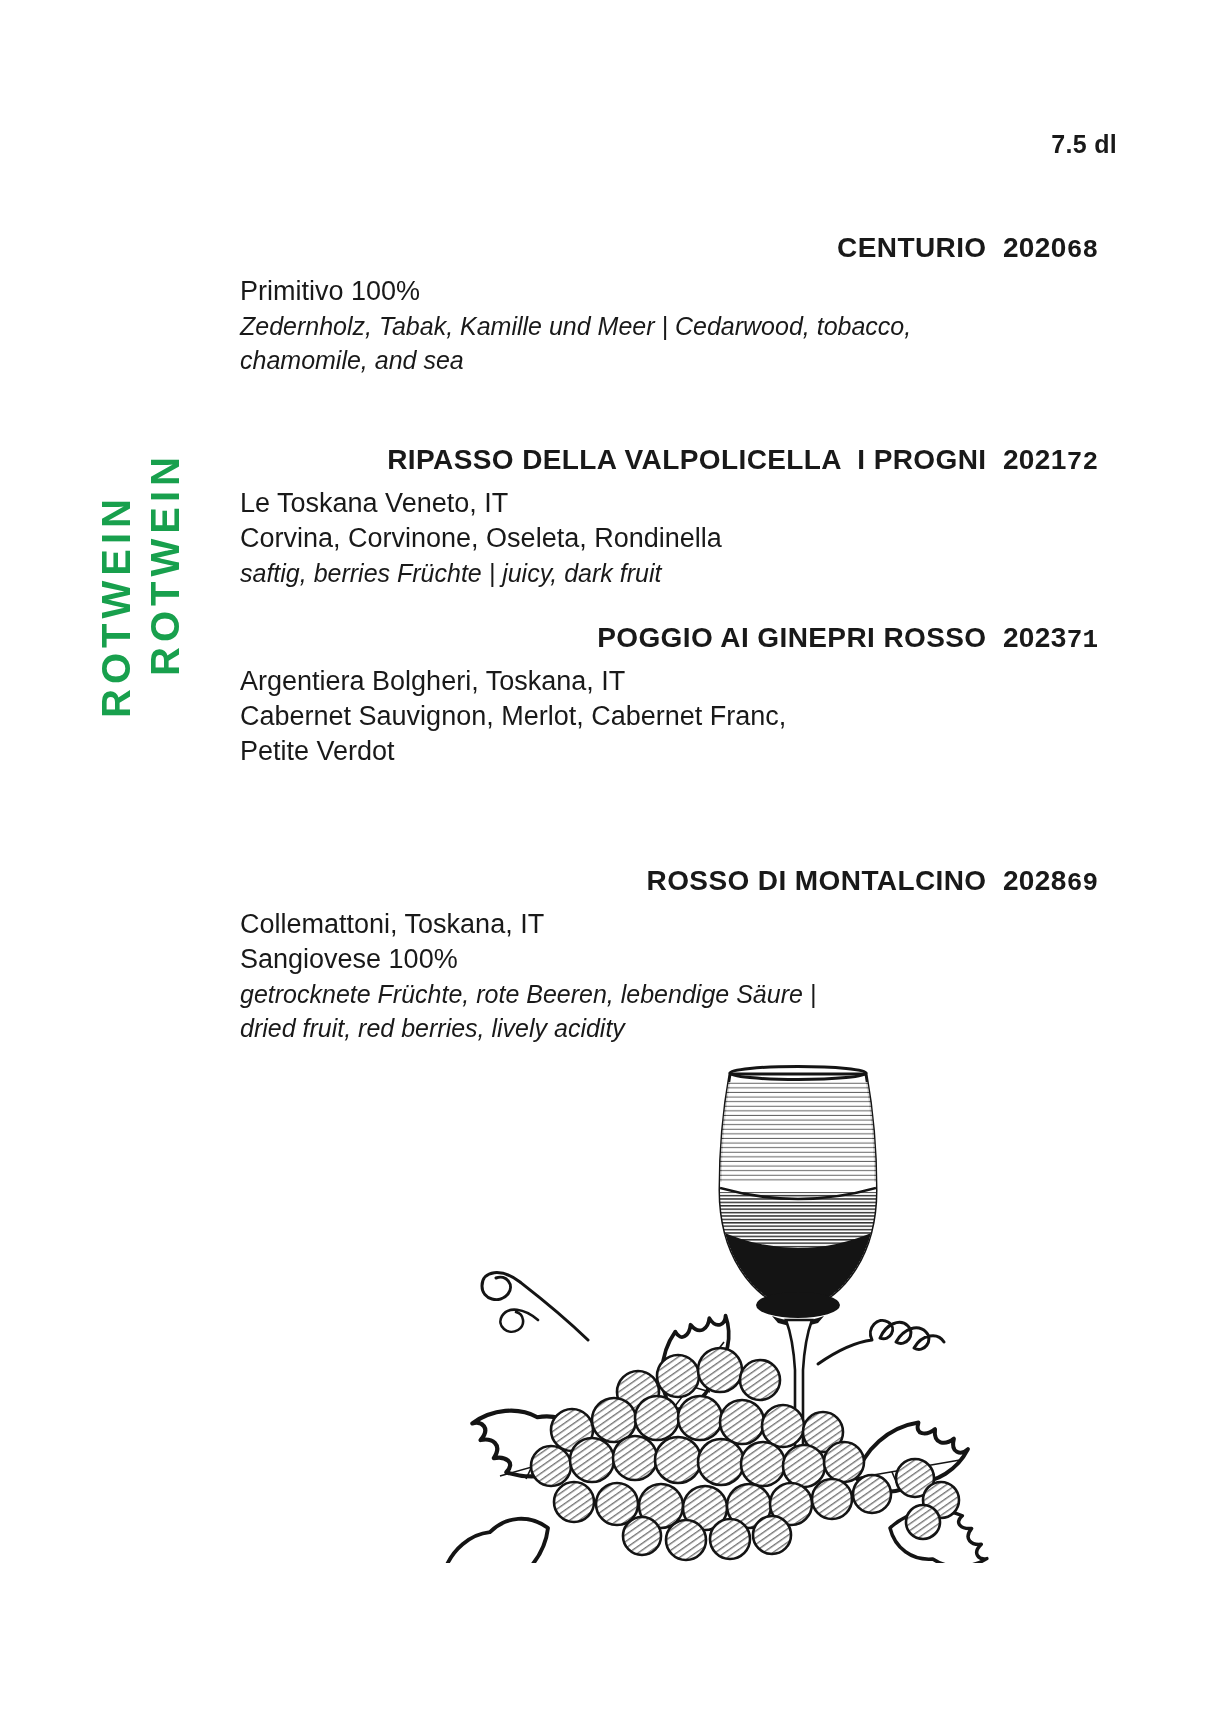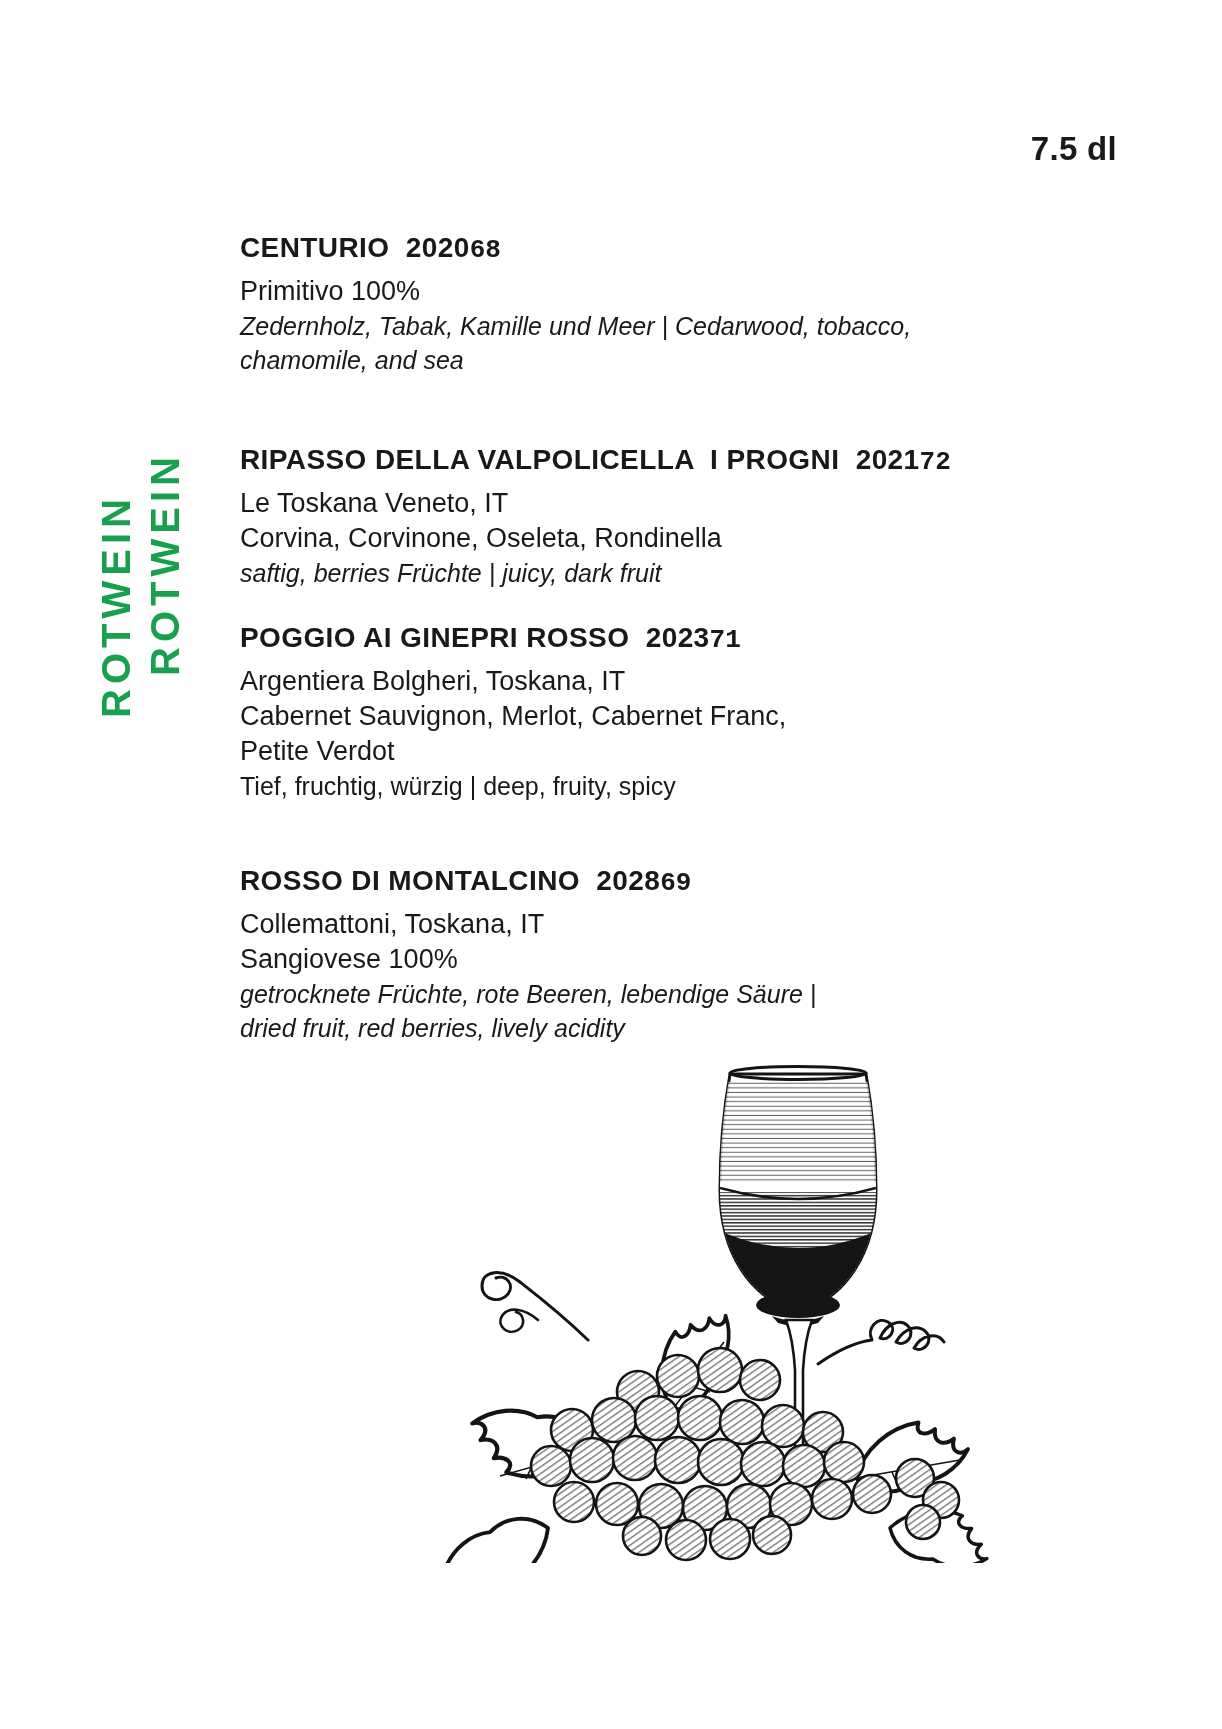--- a/index.html
+++ b/index.html
@@ -11,21 +11,21 @@
     font-family: "Liberation Sans", "DejaVu Sans", sans-serif;
     color: #191919;
     overflow: hidden;
   }
 
   
   .unit-size {
     position: absolute;
     top: 130px;
     right: 105px;
-    font-size: 33px;
+    font-size: 25px;
     font-weight: 700;
     letter-spacing: 0.3px;
   }
 
   
   .rotwein-wrap {
     position: absolute;
     left: 96px;
     top: 452px;
     display: flex;
@@ -43,22 +43,23 @@
   .rotwein-word.offset { margin-bottom: 42px; }  
 
   
   .entry {
     position: absolute;
     left: 240px;
     width: 858px;
   }
   .entry-head {
     display: flex;
-    justify-content: flex-start;
+    justify-content: flex-end;
     align-items: baseline;
+    margin-left: 32px;
   }
   .wine-title {
     font-size: 28px;
     font-weight: 700;
     letter-spacing: 0.4px;
     white-space: pre;
   }
   .wine-price {
     font-size: 26px;
     font-weight: 700;
@@ -136,21 +137,20 @@
 
   <div class="entry upright-notes" style="top:622px">
     <div class="entry-head">
       <span class="wine-title">POGGIO AI GINEPRI ROSSO  2023</span>
       <span class="wine-price">71</span>
     </div>
     <div class="entry-body">
       <div class="detail-line">Argentiera Bolgheri, Toskana, IT</div>
       <div class="detail-line">Cabernet Sauvignon, Merlot, Cabernet Franc,</div>
       <div class="detail-line">Petite Verdot</div>
-      <div class="note-line">Tief, fruchtig, würzig | deep, fruity, spicy</div>
     </div>
   </div>
 
   <div class="entry" style="top:865px">
     <div class="entry-head">
       <span class="wine-title">ROSSO DI MONTALCINO  2028</span>
       <span class="wine-price">69</span>
     </div>
     <div class="entry-body">
       <div class="detail-line">Collemattoni, Toskana, IT</div>

